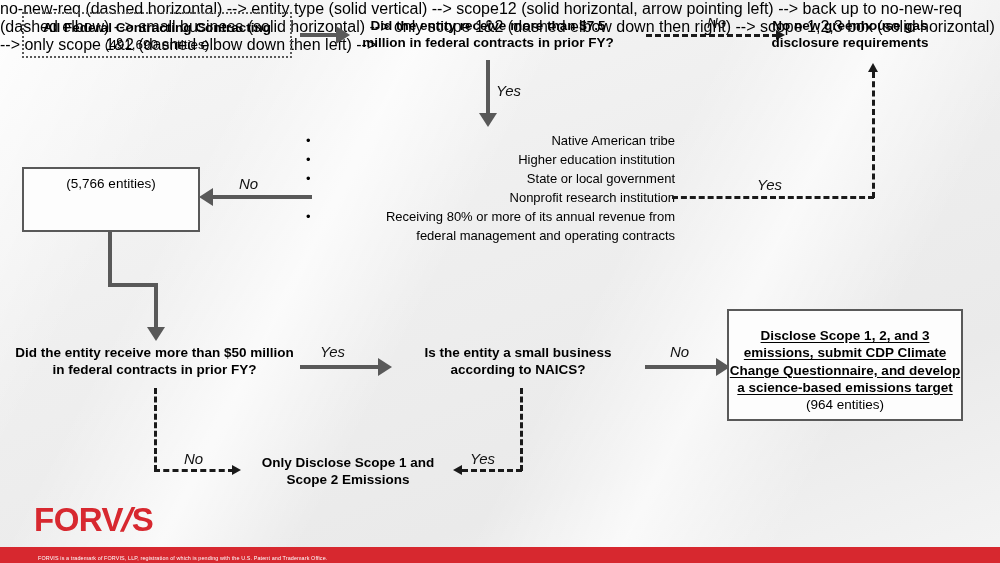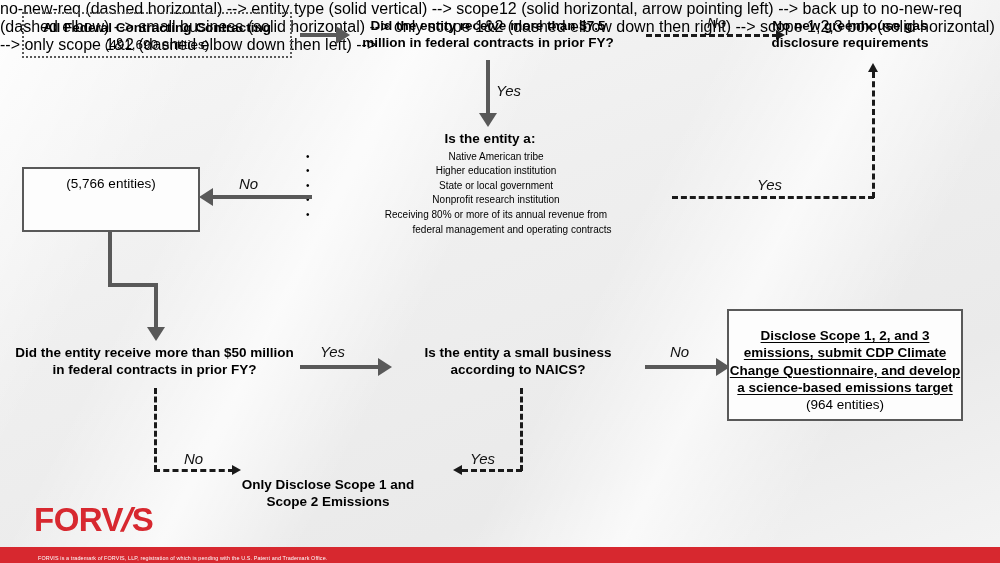--- a/index.html
+++ b/index.html
@@ -24,21 +24,21 @@
   .u .ttl{text-decoration:underline;text-underline-offset:2px;}
 
   .boxed{border:2px solid #595959;background:#fdfdfd;}
   .dotted{border:2px dotted #595959;background:transparent;}
   .plain{background:transparent;border:none;}
 
   
   .bullets{position:absolute;}
   .bullets .hdr{font-weight:bold;font-size:13.5px;text-align:center;line-height:1.3;}
   .bullets ul{margin:2px 0 0 0;padding:0;list-style:none;}
-  .bullets li{font-size:10px;line-height:1.46;padding-left:12px;position:relative;text-align:center;}
+  .bullets li{font-size:13px;line-height:1.46;padding-left:12px;position:relative;text-align:right;}
   .bullets li:before{content:"\2022";position:absolute;left:1px;top:0;}
   .bullets li .cont{display:block;padding-left:8px;margin-left:24px;}
 
   
   .conn{position:absolute;}
   .solid-h{background:#595959;height:4px;}
   .solid-v{background:#595959;width:4px;}
   .dash-h{border-top:3px dashed #1a1a1a;height:0;}
   .dash-v{border-left:3px dashed #1a1a1a;width:0;}
 
@@ -90,21 +90,20 @@
     <div class="ttl">No new greenhouse gas disclosure requirements</div>
   </div>
 
    entity type (solid vertical) --&gt;
   <div class="conn solid-v" style="left:486px;top:60px;height:56px;"></div>
   <div class="ah ah-d" style="left:479px;top:113px;"></div>
   <div class="elabel" style="left:496px;top:82px;">Yes</div>
 
   
   <div class="bullets" style="left:305px;top:130px;width:370px;">
-    <div class="hdr">Is the entity a:</div>
     <ul>
       <li>Native American tribe</li>
       <li>Higher education institution</li>
       <li>State or local government</li>
       <li>Nonprofit research institution</li>
       <li>
         <span>Receiving 80% or more of its annual revenue from</span>
         <span class="cont">federal management and operating contracts</span>
       </li>
     </ul>
@@ -158,21 +157,21 @@
   <div class="ah ah-r" style="left:716px;top:358px;"></div>
   <div class="elabel" style="left:670px;top:343px;">No</div>
 
    only scope 1&amp;2 (dashed elbow down then left) --&gt;
   <div class="conn dash-v" style="left:520px;top:388px;height:83px;"></div>
   <div class="conn dash-h" style="left:462px;top:469px;width:60px;"></div>
   <div class="ah ahd-l" style="left:453px;top:465px;"></div>
   <div class="elabel" style="left:470px;top:450px;">Yes</div>
 
   
-  <div class="node plain" style="left:228px;top:454px;width:200px;margin-top:22px;">
+  <div class="node plain" style="left:248px;top:454px;width:200px;">
     <div class="ttl">Only Disclose Scope 1 and Scope 2 Emissions</div>
   </div>
 
   
   <div class="node boxed u" style="left:727px;top:309px;width:236px;height:112px;padding-top:16px;">
     <div class="ttl">Disclose Scope 1, 2, and 3 emissions, submit CDP Climate Change Questionnaire, and develop a science-based emissions target</div>
     <div class="sub">(964 entities)</div>
   </div>
 
   

